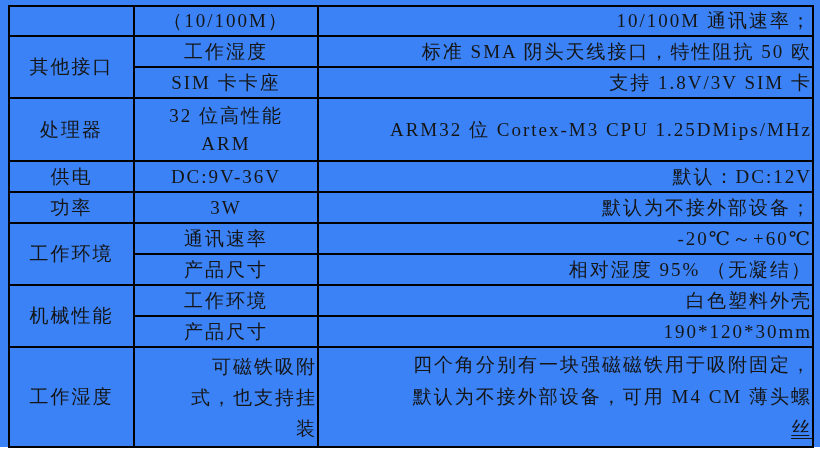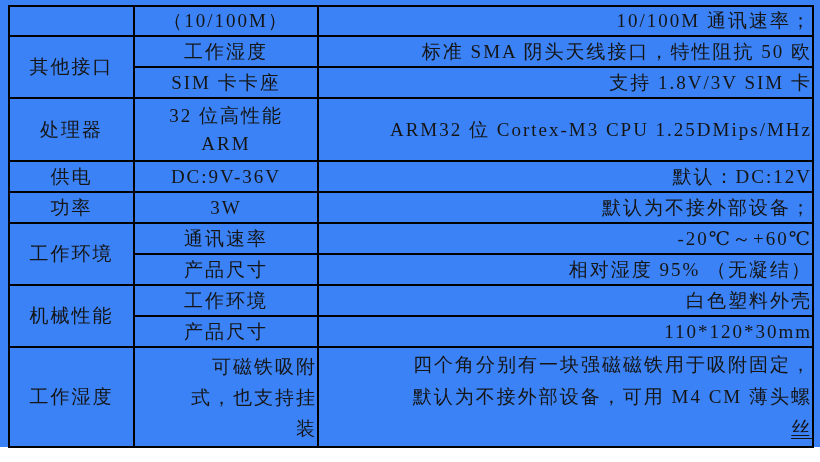--- a/index.html
+++ b/index.html
@@ -97,21 +97,21 @@
         <td class="c2">产品尺寸</td>
         <td class="c3">相对湿度 95% （无凝结）</td>
       </tr>
       <tr class="r-std">
         <td class="c1" rowspan="2">机械性能</td>
         <td class="c2">工作环境</td>
         <td class="c3">白色塑料外壳</td>
       </tr>
       <tr class="r-std">
         <td class="c2">产品尺寸</td>
-        <td class="c3">110*120*30mm</td>
+        <td class="c3">190*120*30mm</td>
       </tr>
       <tr class="r-install">
         <td class="c1">工作湿度</td>
         <td class="c2 preline">可磁铁吸附
 式，也支持挂
 装</td>
         <td class="c3 desc-multi">
           <div class="line indent">四个角分别有一块强磁磁铁用于吸附固定，</div>
           <div class="line">默认为不接外部设备，可用 M4 CM 薄头螺</div>
           <div class="line underlined">丝</div>

